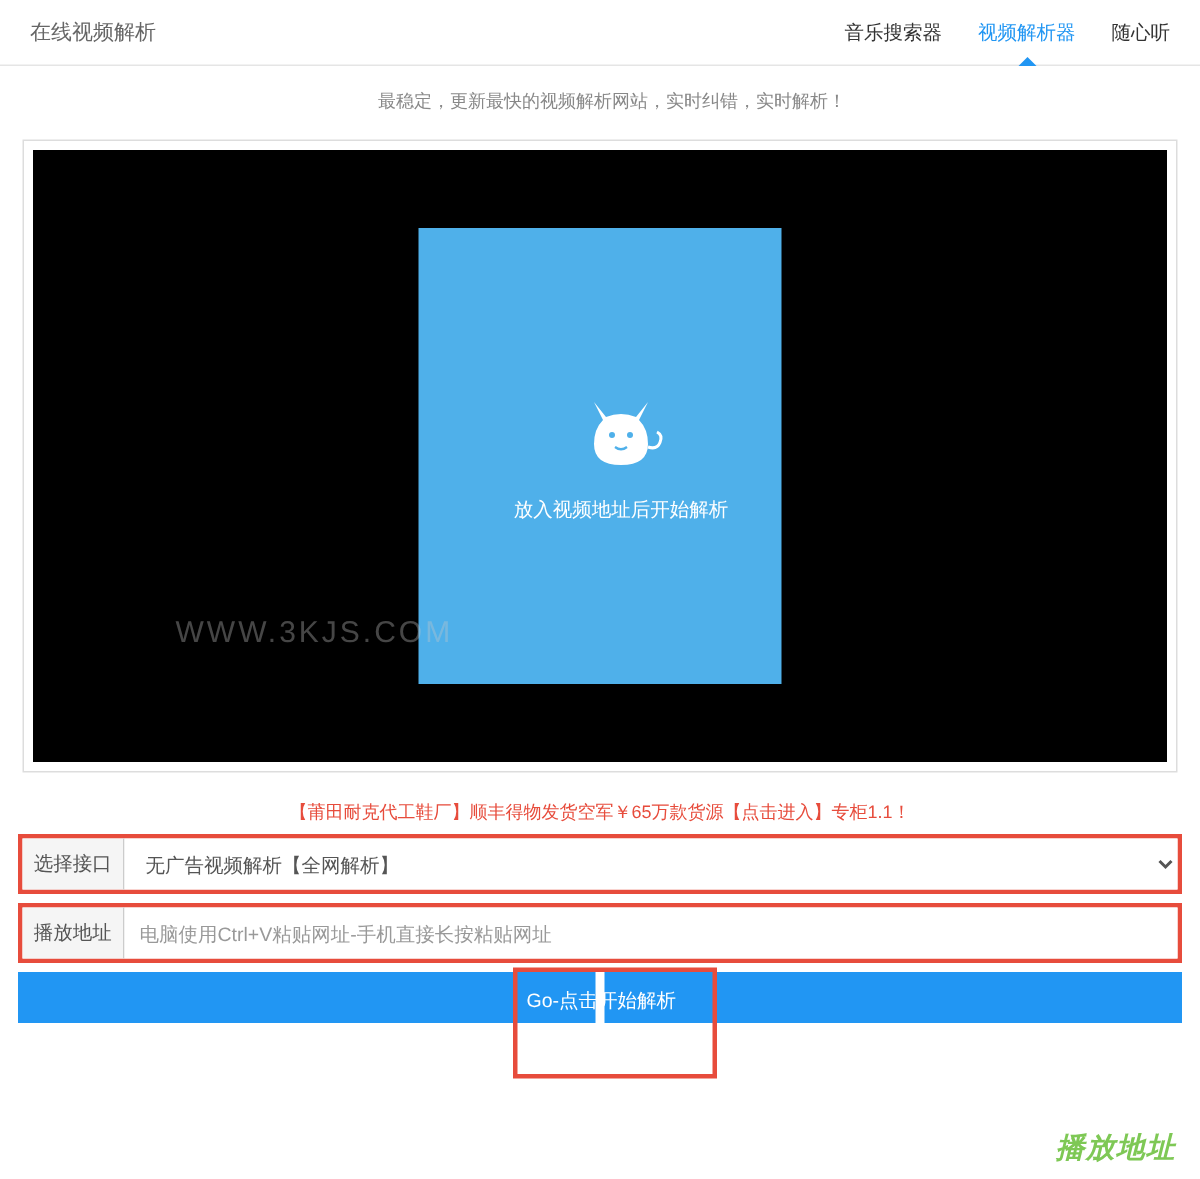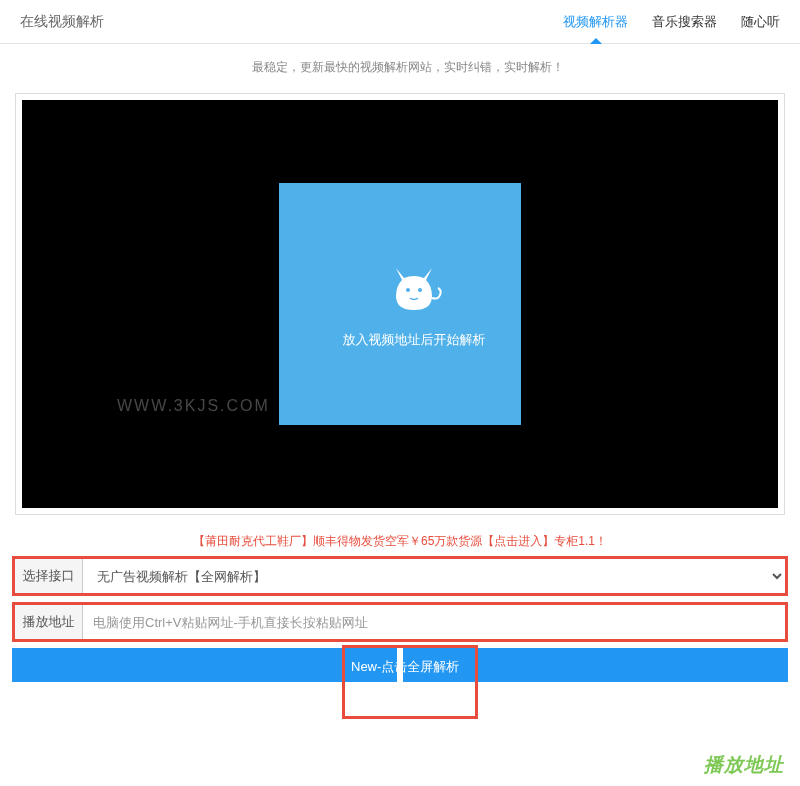--- a/index.html
+++ b/index.html
@@ -83,21 +83,21 @@
       width: 100%;
       height: 408px;
       background: #000;
       display: flex;
       align-items: center;
       justify-content: center;
       position: relative;
     }
     .video-placeholder {
       width: 242px;
-      height: 242px;
+      height: 304px;
       background: #4fb0ea;
       display: flex;
       flex-direction: column;
       align-items: center;
       justify-content: center;
       gap: 16px;
       padding-left: 28px;
     }
     .cat-icon {
       width: 60px;
@@ -114,23 +114,23 @@
       color: rgba(200,200,200,0.35);
       font-family: "Microsoft YaHei", sans-serif;
       pointer-events: none;
     }
     .watermark-main {
       font-size: 44px;
       font-weight: 300;
       letter-spacing: 2px;
     }
     .watermark-sub {
-      font-size: 16px;
+      font-size: 20px;
       letter-spacing: 2px;
-      margin-top: 2px;
+      margin-top: 16px;
     }
     .promo-text {
       text-align: center;
       color: #e74c3c;
       font-size: 12px;
       margin: 18px 0 6px;
     }
     .form-row {
       display: flex;
       margin: 0 12px 6px;
@@ -212,22 +212,22 @@
       font-style: italic;
       letter-spacing: 1px;
     }
   </style>
 </head>
 <body>
 
 <div class="header">
   <div class="brand">在线视频解析</div>
   <div class="nav">
+    <div class="nav-item">音乐搜索器</div>
     <div class="nav-item active">视频解析器</div>
-    <div class="nav-item">音乐搜索器</div>
     <div class="nav-item">随心听</div>
   </div>
 </div>
 
 <div class="title-section">
   <div class="subtitle">最稳定，更新最快的视频解析网站，实时纠错，实时解析！</div>
 </div>
 
 <div class="video-container">
   <div class="video-player">
@@ -259,19 +259,19 @@
 <div class="form-row">
   <div class="form-label">播放地址</div>
   <input class="form-input" type="text" placeholder="电脑使用Ctrl+V粘贴网址-手机直接长按粘贴网址" style="">
 </div>
 
 <div class="button-row">
   <button class="action-btn"></button>
   <button class="action-btn"></button>
   <div class="highlight-box">
     <div class="highlight-text">
+      <div>Go-点击开始解析</div>
       <div>New-点击全屏解析</div>
-      <div>Go-点击开始解析</div>
     </div>
   </div>
 </div>
 
 <div class="auto-link">播放地址</div>
 
 </body></html>

